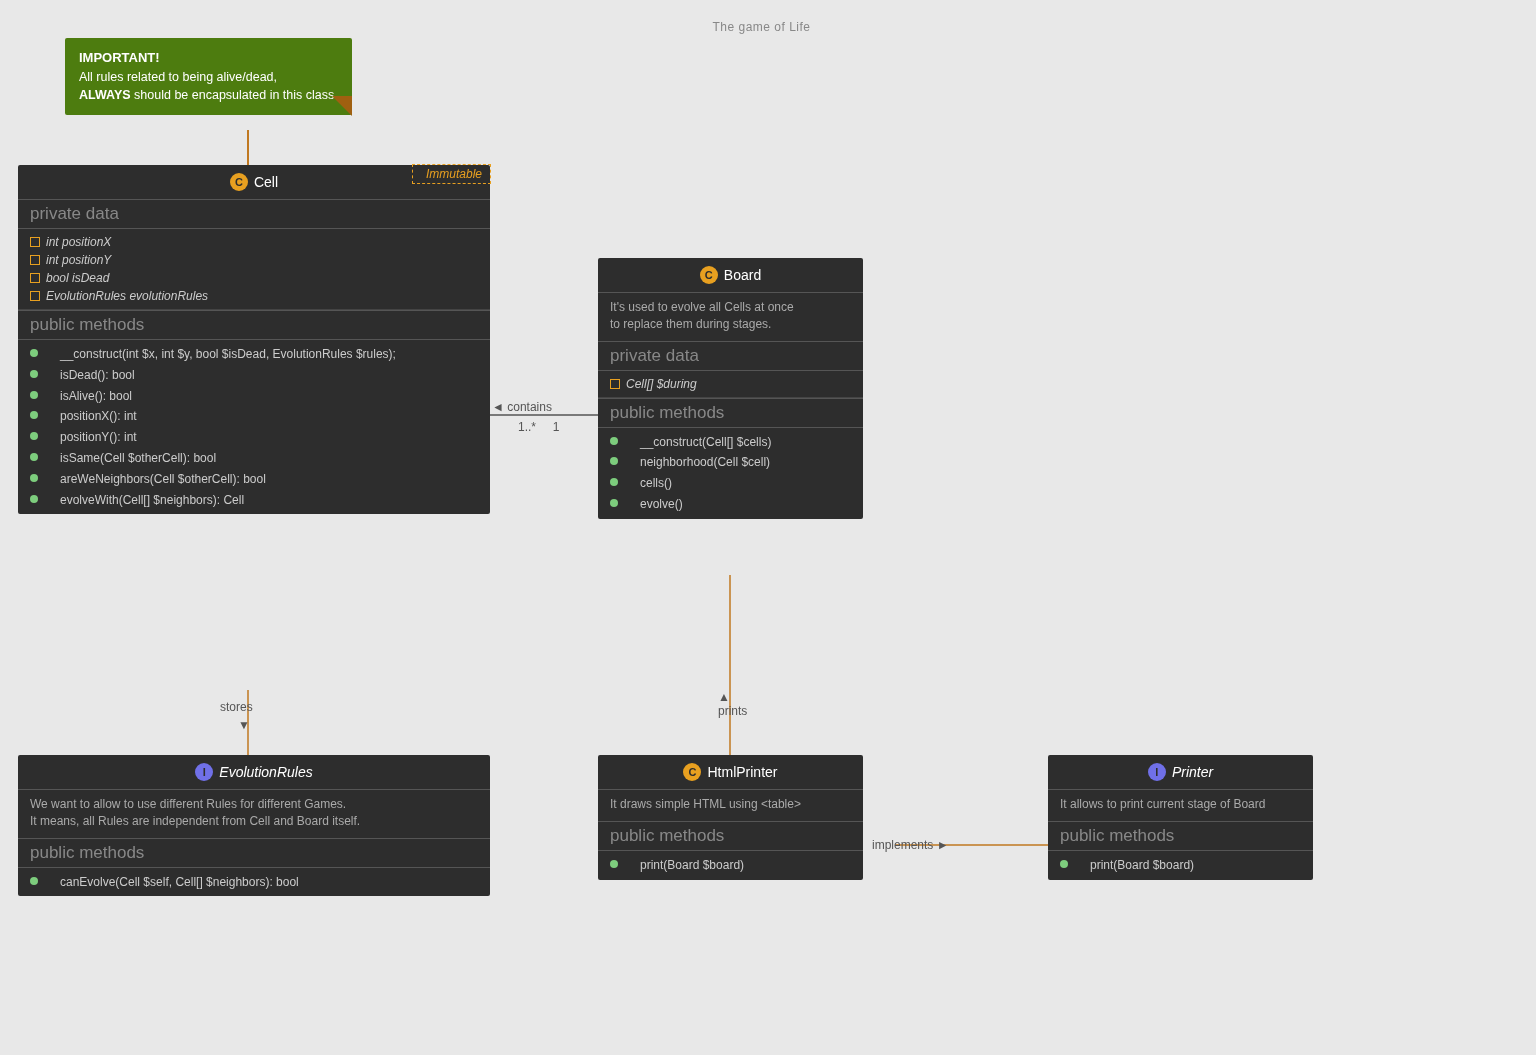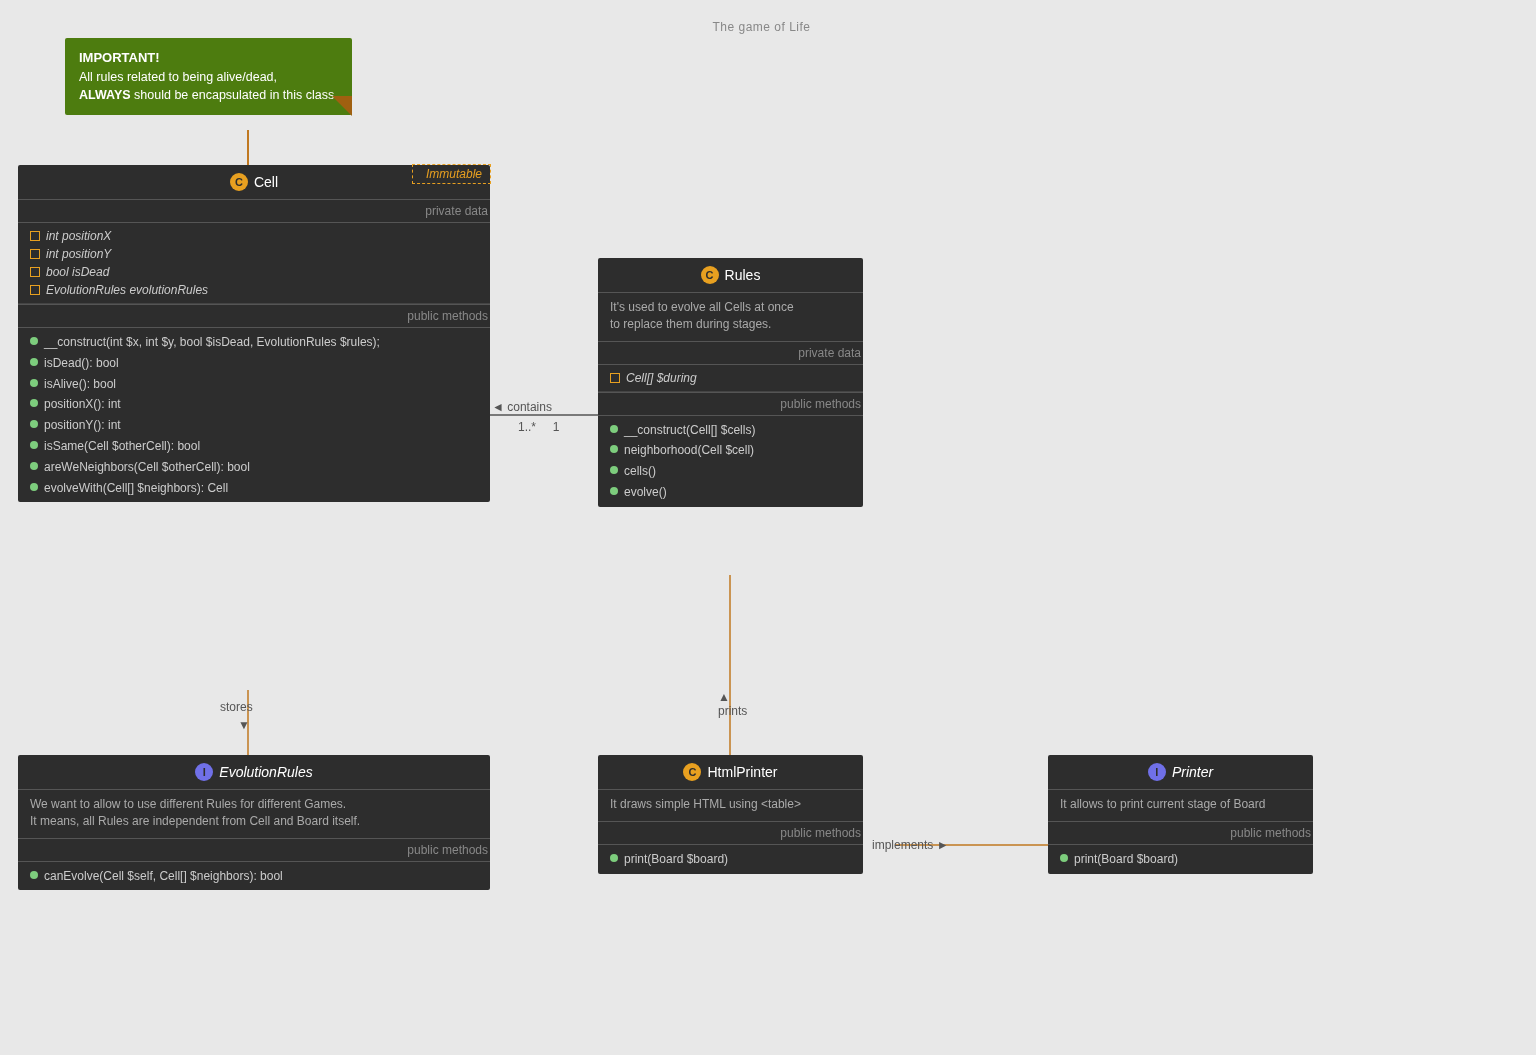--- a/index.html
+++ b/index.html
@@ -57,24 +57,24 @@
 
     .uml-box-desc {
       padding: 6px 12px 8px 12px;
       color: #aaa;
       font-size: 12px;
       line-height: 1.4;
       border-top: 1px solid #555;
     }
 
     .uml-section-label {
-      text-align: right;
+      text-align: left;
       color: #888;
-      font-size: 12px;
-      padding: 4px 2px;
+      font-size: 17px;
+      padding: 4px 12px;
       border-top: 1px solid #555;
       border-bottom: 1px solid #555;
     }
 
     .uml-fields {
       padding: 4px 0;
       border-bottom: 1px solid #444;
       font-style: italic;
     }
 
@@ -98,21 +98,21 @@
     .uml-methods {
       padding: 4px 0;
     }
 
     .uml-method {
       display: flex;
       align-items: flex-start;
       padding: 2px 12px;
       font-size: 12px;
       color: #ccc;
-      gap: 6px;
+      gap: 22px;
       line-height: 1.4;
     }
 
     .method-icon {
       width: 8px;
       height: 8px;
       border-radius: 50%;
       background: #7dcd7d;
       flex-shrink: 0;
       margin-top: 3px;
@@ -263,21 +263,21 @@
     <div class="uml-method">
       <div class="method-icon"></div>
       <span>evolveWith(Cell[] $neighbors): Cell</span>
     </div>
   </div>
 </div>
 
 <div class="uml-box" style="left:598px;top:258px;width:265px;">
   <div class="uml-box-header">
     <span class="uml-class-icon icon-c">C</span>
-    <span>Rules</span>
+    <span>Board</span>
   </div>
   <div class="uml-box-desc">
     <div>It's used to evolve all Cells at once</div>
     <div>to replace them during stages.</div>
   </div>
   <div class="uml-section-label">private data</div>
   <div class="uml-fields">
     <div class="uml-field">
       <div class="field-icon"></div>
       <span>Cell[] $during</span>

